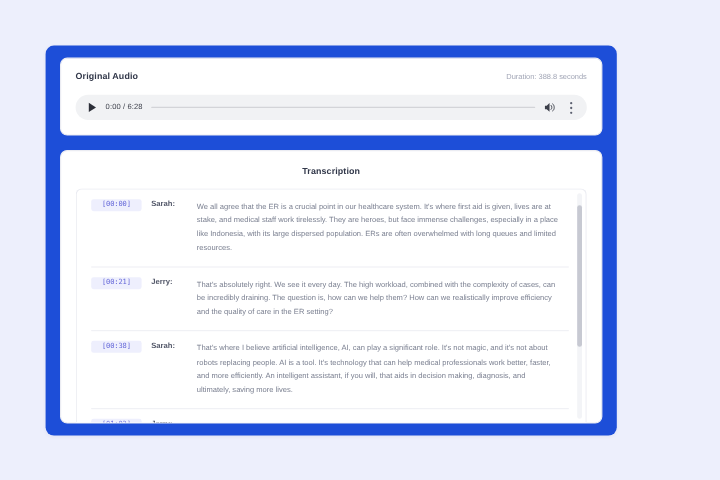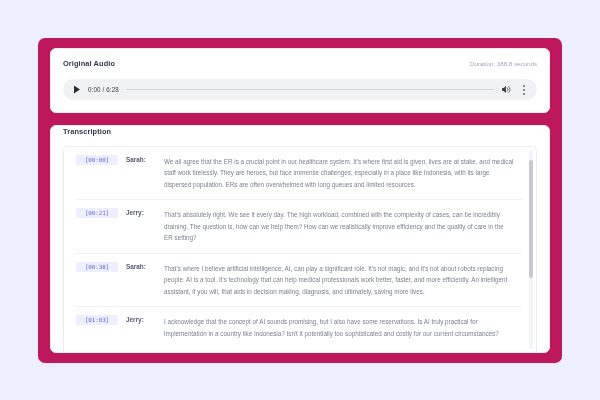--- a/index.html
+++ b/index.html
@@ -13,23 +13,23 @@
   body {
     background: #edeffc;
     font-family: "Liberation Sans", sans-serif;
     -webkit-font-smoothing: antialiased;
   }
 
   .page-shell {
     position: absolute;
     left: 38px;
     top: 38px;
-    width: 524px;
+    width: 476px;
     height: 325px;
-    background: #be185d;
+    background: #1d4ed8;
     border-radius: 7px;
     box-shadow: 0 1px 3px rgba(30,35,90,0.05);
     padding: 10px 12px;
     display: flex;
     flex-direction: column;
     gap: 12px;
   }
 
   
   .card {
@@ -108,24 +108,25 @@
     display: flex;
     align-items: center;
     justify-content: center;
   }
   .vol-btn { width: 11px; height: 11px; }
   .more-btn { width: 9px; height: 12px; }
 
   
   .transcript-card {
     flex: 1 1 auto;
-    padding: 1px 12px 0 12px;
+    padding: 12px 12px 0 12px;
     display: flex;
     flex-direction: column;
     min-height: 0;
+    align-items: center;
   }
 
   .transcript-head { margin-bottom: 10px; }
 
   .transcript-scroll {
     position: relative;
     flex: 1 1 auto;
     border: 1px solid #ebecf2;
     border-bottom: none;
     border-radius: 5px 5px 0 0;

